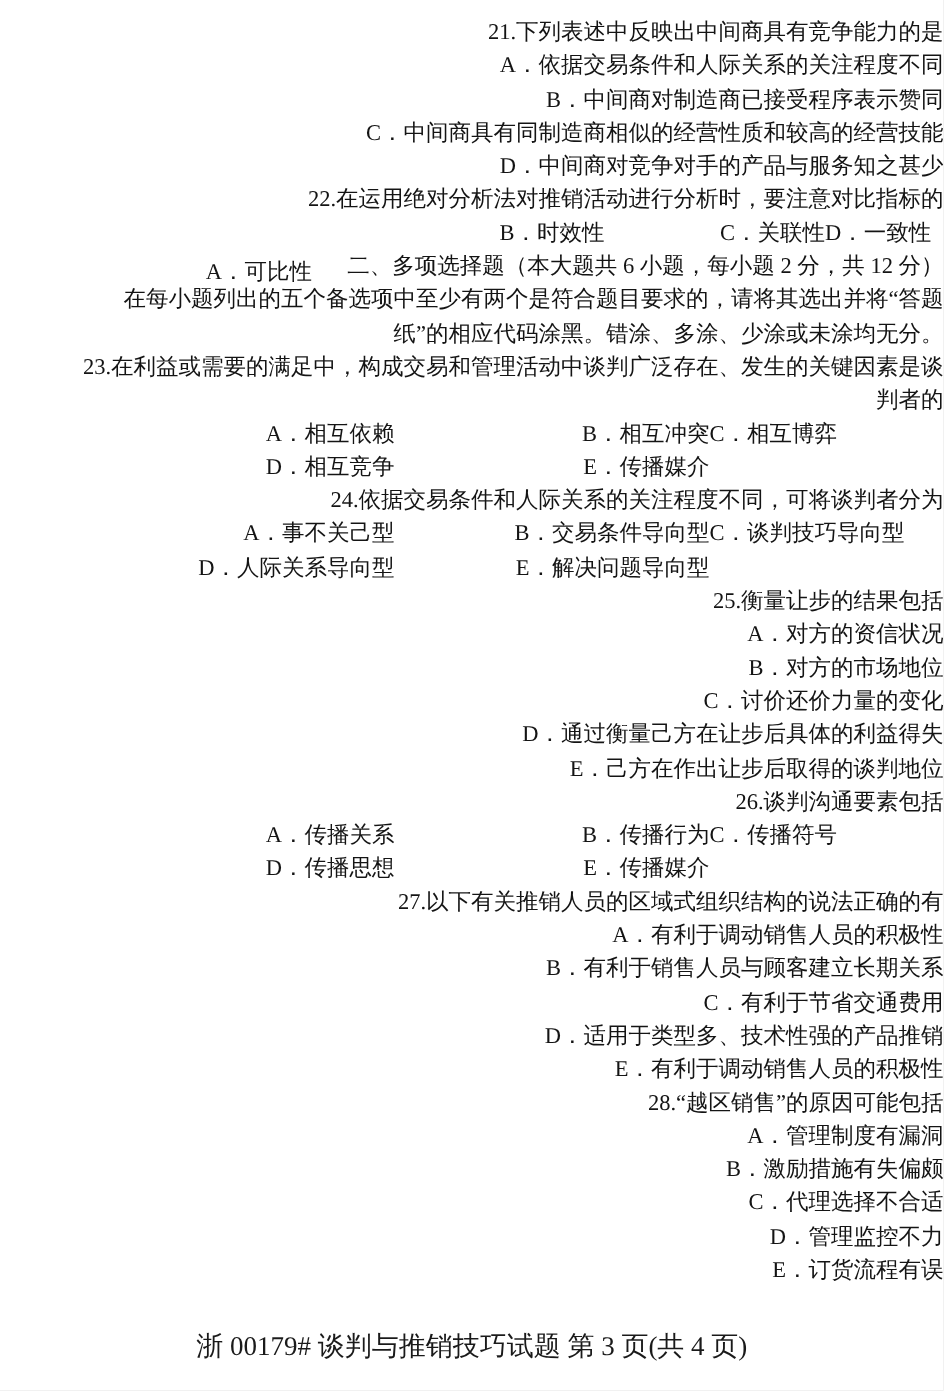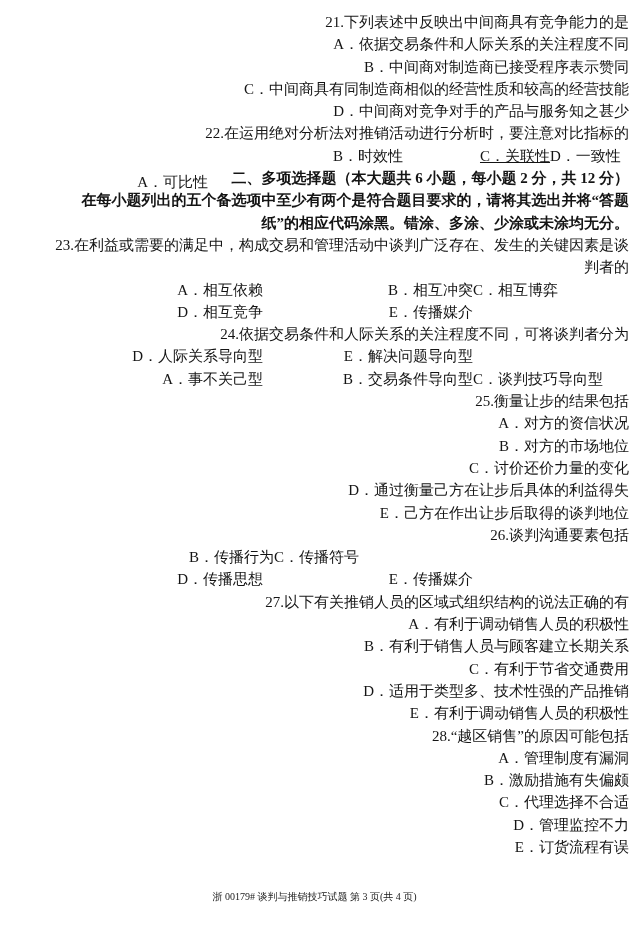--- a/index.html
+++ b/index.html
@@ -23,30 +23,30 @@
     vertical-align: top;
   }
   .indent { padding-left: 64px; }
   .opt-single { padding-left: 64px; }
   .optrow { padding-left: 64px; display: flex; }
   .row3 .c1 { width: 199px; flex: none; }
   .row3 .c2 { width: 210px; flex: none; }
   .row3 .c3 { flex: none; }
   .row4 .c1 { width: 144px; flex: none; margin-top: 26px; }
   .row4 .c2 { width: 147px; flex: none; margin-left: 48px; }
-  .row4 .c3 { width: 147px; flex: none; text-decoration: underline; }
+  .row4 .c3 { width: 147px; flex: none; }
   .row4 .c4 { flex: none; }
-  .bold { font-weight: bold; }
+  .bold { font-weight: normal; }
   .footer {
     position: absolute;
     top: 886px;
     left: 0;
     width: 100%;
     text-align: center;
-    font-size: 10px;
+    font-size: 18px;
     color: #1a1a1a;
   }
 </style>
 </head>
 <body>
 
 <div class="paper">
   <div class="content">
 
     <div>
@@ -93,46 +93,47 @@
         <span class="c1">D．相互竞争</span>
         <span class="c2">E．传播媒介</span>
       </div>
     </div>
 
     <div>
       <div class="line">
         <span class="num">24.</span><span>依据交易条件和人际关系的关注程度不同，可将谈判者分为</span>
       </div>
       <div class="line optrow row3">
-        <span class="c1">D．人际关系导向型</span>
-        <span class="c2">E．解决问题导向型</span>
-      </div>
-      <div class="line optrow row3">
         <span class="c1">A．事不关己型</span>
         <span class="c2">B．交易条件导向型</span>
         <span class="c3">C．谈判技巧导向型</span>
+      </div>
+      <div class="line optrow row3">
+        <span class="c1">D．人际关系导向型</span>
+        <span class="c2">E．解决问题导向型</span>
       </div>
     </div>
 
     <div>
       <div class="line">
         <span class="num">25.</span><span>衡量让步的结果包括</span>
       </div>
       <div class="line opt-single">A．对方的资信状况</div>
       <div class="line opt-single">B．对方的市场地位</div>
       <div class="line opt-single">C．讨价还价力量的变化</div>
       <div class="line opt-single">D．通过衡量己方在让步后具体的利益得失</div>
       <div class="line opt-single">E．己方在作出让步后取得的谈判地位</div>
     </div>
 
     <div>
       <div class="line">
         <span class="num">26.</span><span>谈判沟通要素包括</span>
       </div>
       <div class="line optrow row3">
+        <span class="c1">A．传播关系</span>
         <span class="c2">B．传播行为</span>
         <span class="c3">C．传播符号</span>
       </div>
       <div class="line optrow row3">
         <span class="c1">D．传播思想</span>
         <span class="c2">E．传播媒介</span>
       </div>
     </div>
 
     <div>

